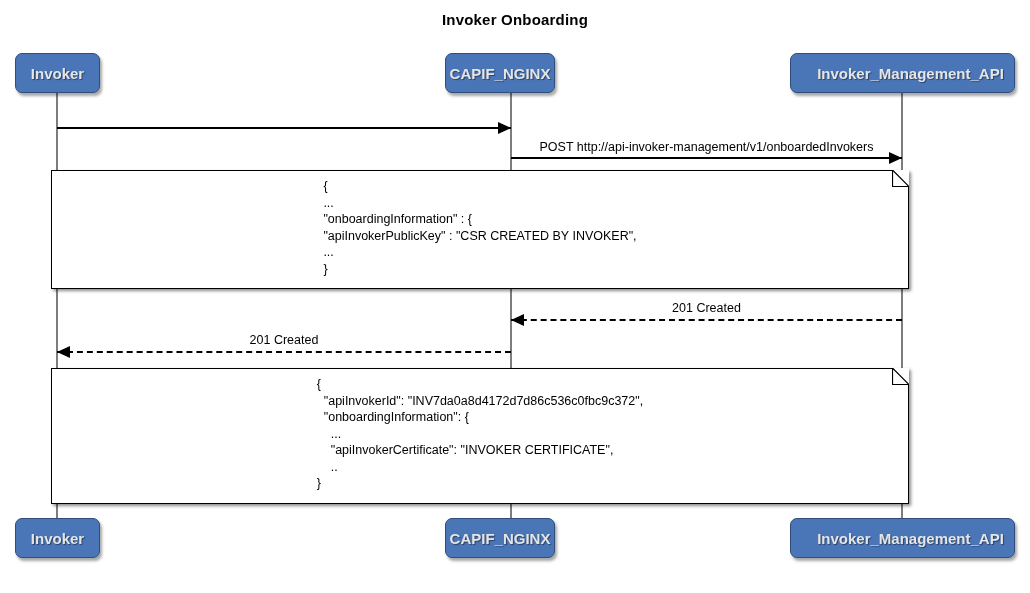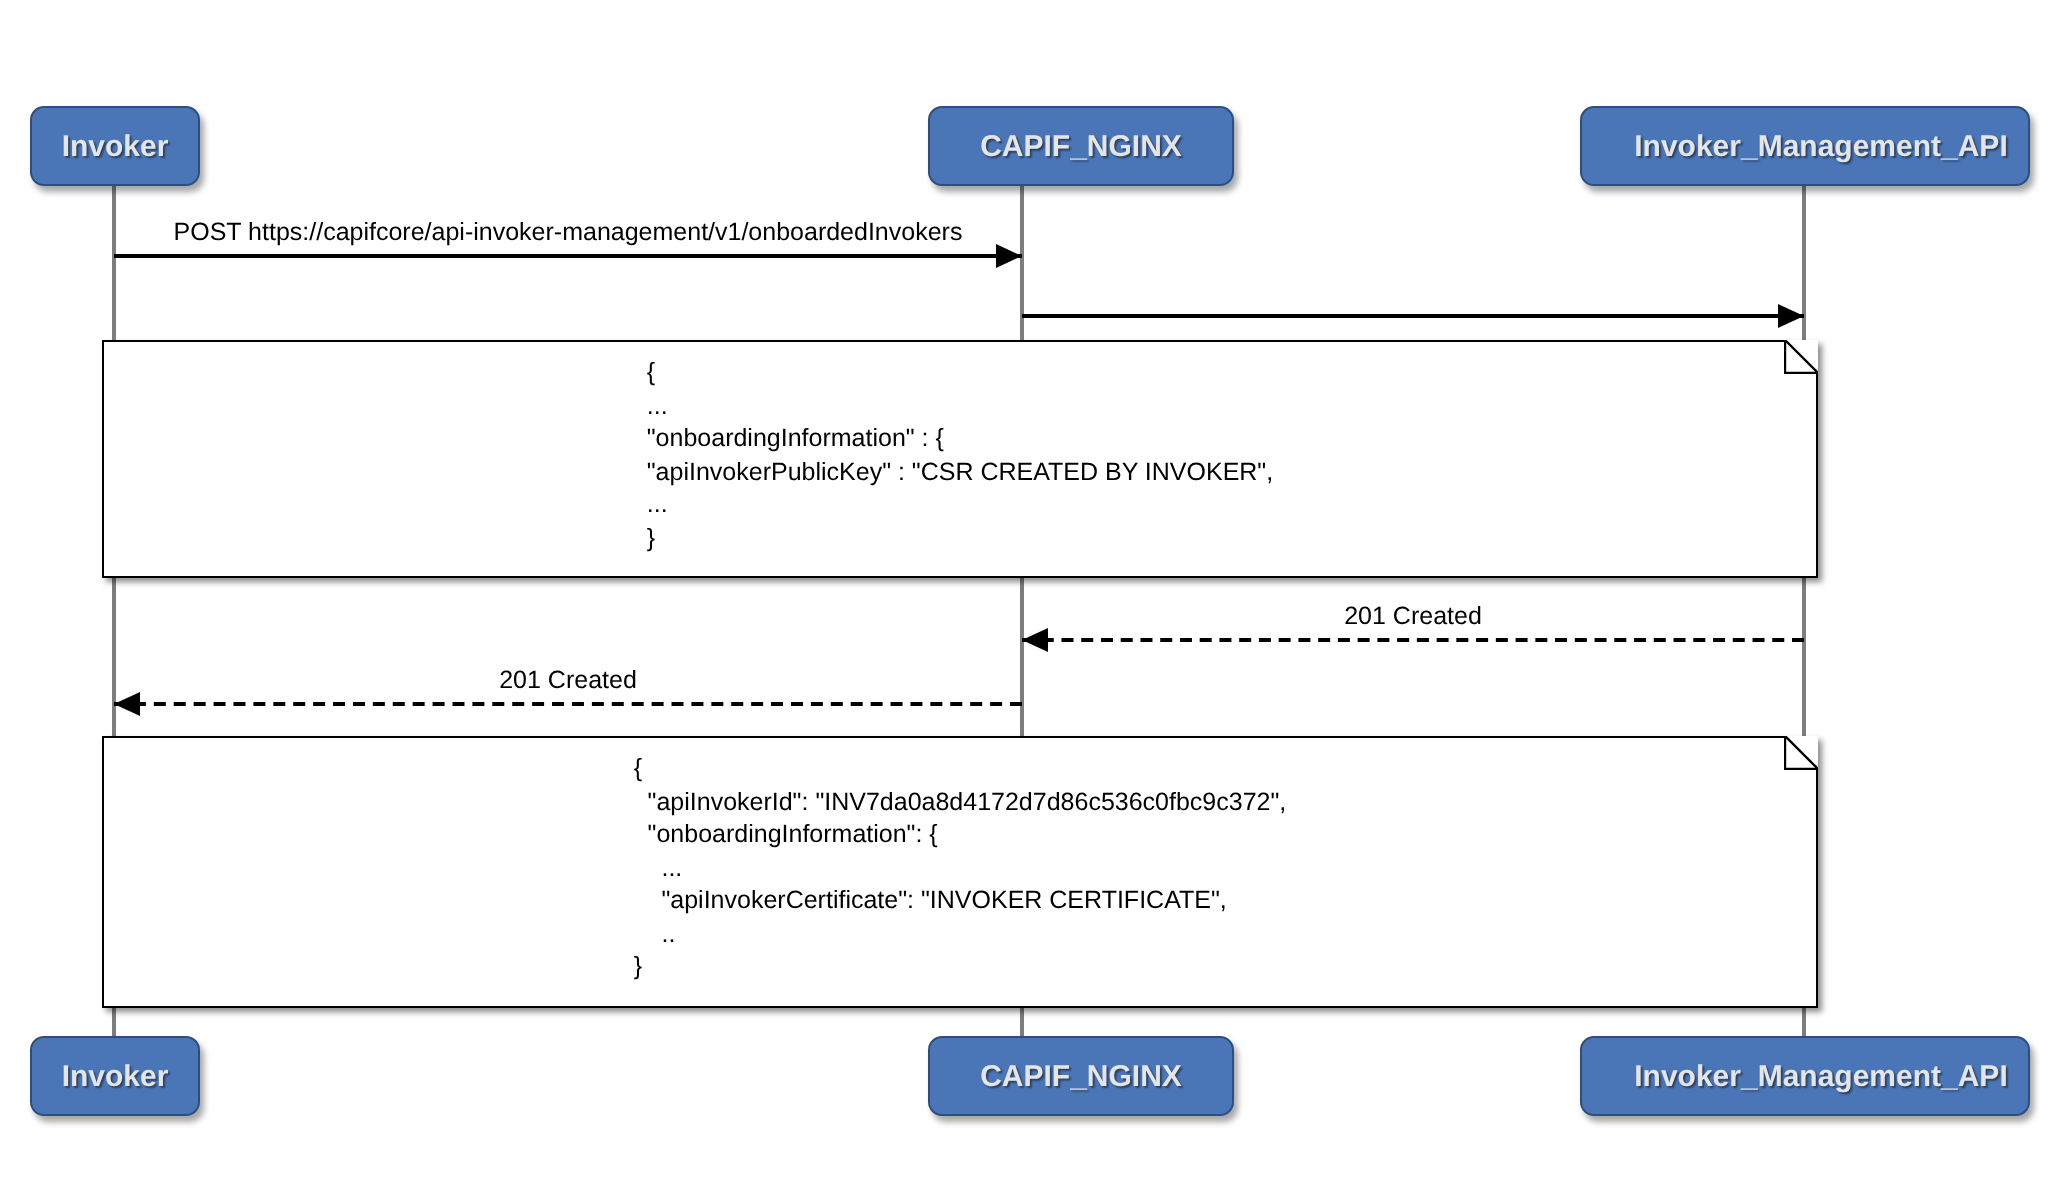--- a/index.html
+++ b/index.html
@@ -47,21 +47,21 @@
     display:inline-block;text-align:left;font-size:12.5px;line-height:16.5px;
     margin-top:7px;
   }
   .note-line{white-space:pre;}
   .fold{position:absolute;top:-1px;right:-1px;z-index:3;}
   .watermark{
     position:absolute;right:8px;top:568px;font-size:13.5px;z-index:4;
   }
   
   .actor.a0{left:15px;width:85px;}
-  .actor.a1{left:445px;width:153px;margin-left:19px;}
+  .actor.a1{left:445px;width:110px;}
   .actor.a2{left:790px;width:225px;padding-left:16px;}
   .actor.row-top{top:53px;}
   .actor.row-bottom{top:518px;}
   .lifeline.l0{left:56px;}
   .lifeline.l1{left:510px;}
   .lifeline.l2{left:901px;}
   .m1-label{left:57px;width:454px;top:109px;}
   .m1-line{left:57px;width:454px;top:127px;}
   .m1-head{left:498px;top:122px;}
   .m2-label{left:511px;width:391px;top:140px;}
@@ -74,39 +74,40 @@
   .r2-line{left:57px;width:454px;top:351px;}
   .r2-head{left:57px;top:346px;}
   .note1{top:170px;height:119px;}
   .note2{top:368px;height:136px;}
 </style>
 </head>
 <body>
 
 <div id="canvas">
 
+  <div class="title">Invoker Onboarding</div>
 
   <div class="lifeline l0"></div>
   <div class="lifeline l1"></div>
   <div class="lifeline l2"></div>
 
   <div class="actor row-top a0">
     <span>Invoker</span>
   </div>
   <div class="actor row-top a1">
     <span>CAPIF_NGINX</span>
   </div>
   <div class="actor row-top a2">
     <span>Invoker_Management_API</span>
   </div>
 
-  <div class="msg-label m1-label">POST https://capifcore/api-invoker-management/v1/onboardedInvokers</div>
   <div class="msg-line m1-line"></div>
   <div class="arrow-right m1-head"></div>
 
+  <div class="msg-label m2-label">POST http://api-invoker-management/v1/onboardedInvokers</div>
   <div class="msg-line m2-line"></div>
   <div class="arrow-right m2-head"></div>
 
   <div class="note note1">
     <svg class="fold" width="17" height="17">
       <rect x="0" y="0" width="17" height="17" fill="#ffffff"></rect>
       <path d="M0.5,0 L0.5,16.5 L17,16.5 Z" fill="#ffffff" stroke="#000000" stroke-width="1.2"></path>
     </svg>
     <div class="note-body">
       <div class="note-line">{</div>

